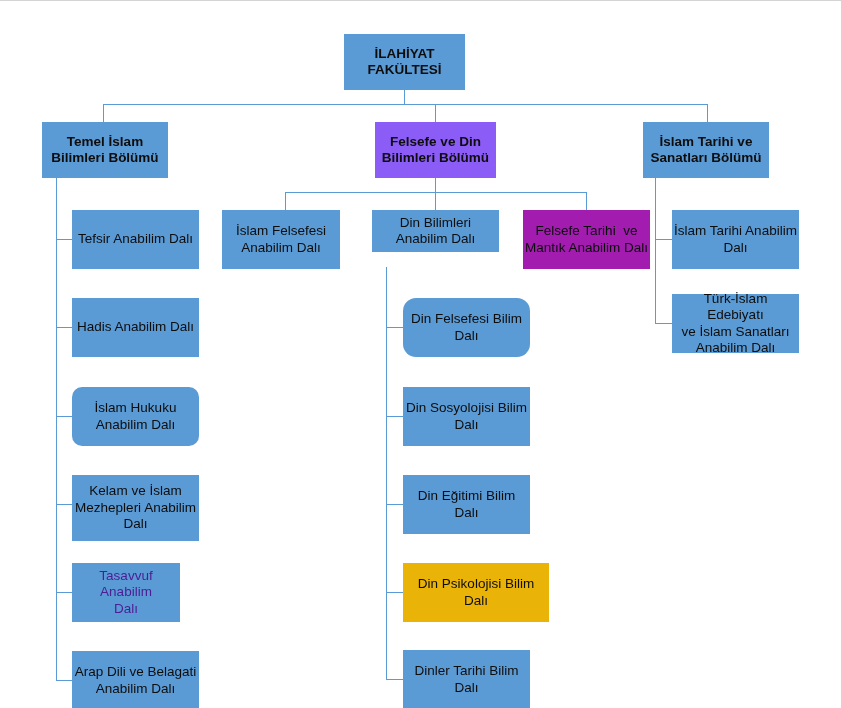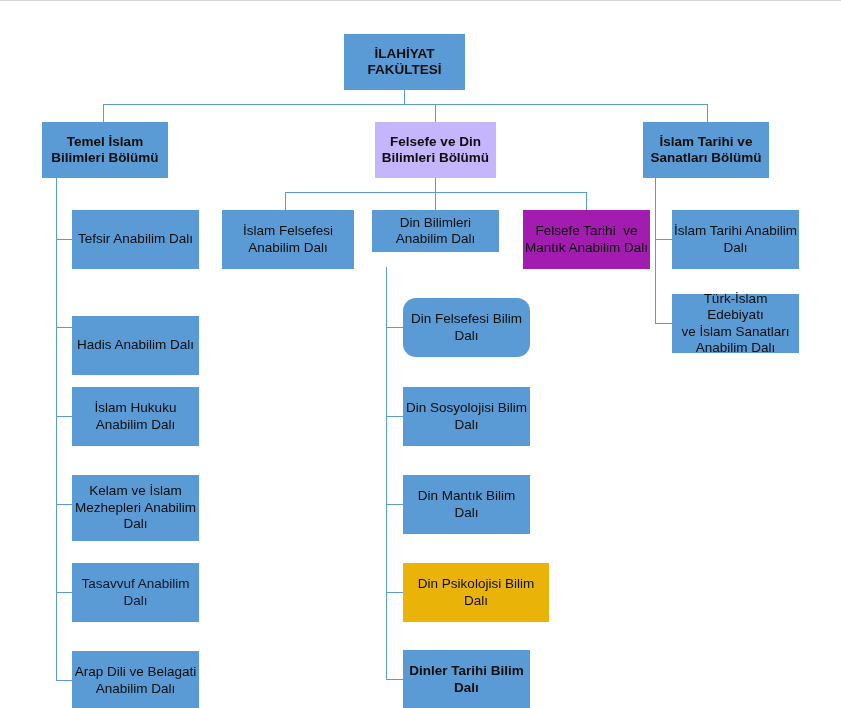--- a/index.html
+++ b/index.html
@@ -86,53 +86,53 @@
   <div class="conn v" style="left: 655px; top: 177px; height: 146px; background: rgb(91, 155, 213);"></div>
   <div class="conn h" style="left: 655px; top: 238px; width: 17px; background: rgb(91, 155, 213);"></div>
   <div class="conn h" style="left: 655px; top: 322px; width: 17px; background: rgb(91, 155, 213);"></div>
 
   <div class="node root" style="left: 344px; top: 33px; width: 121px; height: 56px; background: rgb(91, 155, 213); color: rgb(13, 13, 13);">İLAHİYAT
 FAKÜLTESİ</div>
 
   <div class="node dept" style="left: 42px; top: 121px; width: 126px; height: 56px; background: rgb(91, 155, 213); color: rgb(13, 13, 13);">Temel İslam
 Bilimleri Bölümü</div>
 
-  <div class="node dept" style="left: 375px; top: 121px; width: 121px; height: 56px; background: #c4b5fd; color: rgb(13, 13, 13);">Felsefe ve Din
+  <div class="node dept" style="left: 375px; top: 121px; width: 121px; height: 56px; background: #8b5cf6; color: rgb(13, 13, 13);">Felsefe ve Din
 Bilimleri Bölümü</div>
 
   <div class="node dept" style="left: 643px; top: 121px; width: 126px; height: 56px; background: rgb(91, 155, 213); color: rgb(13, 13, 13);">İslam Tarihi ve
 Sanatları Bölümü</div>
 
   <div class="node leaf" style="left: 72px; top: 209px; width: 127px; height: 59px; background: rgb(91, 155, 213); color: rgb(13, 13, 13);">Tefsir Anabilim Dalı</div>
-  <div class="node leaf" style="left: 72px; top: 315px; width: 127px; height: 59px; background: rgb(91, 155, 213); color: rgb(13, 13, 13);">Hadis Anabilim Dalı</div>
-  <div class="node leaf" style="left: 72px; top: 386px; width: 127px; height: 59px; background: rgb(91, 155, 213); color: rgb(13, 13, 13);">İslam Hukuku
+  <div class="node leaf" style="left: 72px; top: 297px; width: 127px; height: 59px; background: rgb(91, 155, 213); color: rgb(13, 13, 13);">Hadis Anabilim Dalı</div>
+  <div class="node leaf" style="left: 72px; top: 386px; width: 127px; height: 59px; background: rgb(91, 155, 213); color: rgb(13, 13, 13); border-radius: 10px;">İslam Hukuku
 Anabilim Dalı</div>
   <div class="node leaf" style="left: 72px; top: 474px; width: 127px; height: 66px; background: rgb(91, 155, 213); color: rgb(13, 13, 13);">Kelam ve İslam
 Mezhepleri Anabilim
 Dalı</div>
-  <div class="node leaf" style="left: 72px; top: 562px; width: 127px; height: 59px; background: rgb(91, 155, 213); color: #0f172a;">Tasavvuf Anabilim
+  <div class="node leaf" style="left: 72px; top: 562px; width: 108px; height: 59px; background: rgb(91, 155, 213); color: #4c1d95;">Tasavvuf Anabilim
 Dalı</div>
   <div class="node leaf" style="left: 72px; top: 650px; width: 127px; height: 59px; background: rgb(91, 155, 213); color: rgb(13, 13, 13);">Arap Dili ve Belagati
 Anabilim Dalı</div>
 
-  <div class="node leaf" style="left: 222px; top: 209px; width: 132px; height: 59px; background: rgb(91, 155, 213); color: rgb(13, 13, 13);">İslam Felsefesi
+  <div class="node leaf" style="left: 222px; top: 209px; width: 118px; height: 59px; background: rgb(91, 155, 213); color: rgb(13, 13, 13);">İslam Felsefesi
 Anabilim Dalı</div>
   <div class="node leaf" style="left: 372px; top: 209px; width: 127px; height: 42px; background: rgb(91, 155, 213); color: rgb(13, 13, 13);">Din Bilimleri
 Anabilim Dalı</div>
   <div class="node leaf nowrapover" style="left: 523px; top: 209px; width: 127px; height: 59px; background: #a21caf; color: rgb(13, 13, 13);">Felsefe Tarihi  ve
 Mantık Anabilim Dalı</div>
 
   <div class="node leaf" style="left: 403px; top: 297px; width: 127px; height: 59px; background: rgb(91, 155, 213); color: rgb(13, 13, 13); border-radius: 13px;">Din Felsefesi Bilim
 Dalı</div>
   <div class="node leaf" style="left: 403px; top: 386px; width: 127px; height: 59px; background: rgb(91, 155, 213); color: rgb(13, 13, 13);">Din Sosyolojisi Bilim
 Dalı</div>
-  <div class="node leaf" style="left: 403px; top: 474px; width: 127px; height: 59px; background: rgb(91, 155, 213); color: rgb(13, 13, 13);">Din Mantık Bilim Dalı</div>
+  <div class="node leaf" style="left: 403px; top: 474px; width: 127px; height: 59px; background: rgb(91, 155, 213); color: rgb(13, 13, 13);">Din Eğitimi Bilim Dalı</div>
   <div class="node leaf" style="left: 403px; top: 562px; width: 146px; height: 59px; background: #eab308; color: rgb(13, 13, 13);">Din Psikolojisi Bilim
 Dalı</div>
-  <div class="node leaf" style="left: 403px; top: 649px; width: 127px; height: 59px; background: rgb(91, 155, 213); color: rgb(13, 13, 13); font-weight: bold;">Dinler Tarihi Bilim
+  <div class="node leaf" style="left: 403px; top: 649px; width: 127px; height: 59px; background: rgb(91, 155, 213); color: rgb(13, 13, 13);">Dinler Tarihi Bilim
 Dalı</div>
 
   <div class="node leaf" style="left: 672px; top: 209px; width: 127px; height: 59px; background: rgb(91, 155, 213); color: rgb(13, 13, 13);">İslam Tarihi Anabilim
 Dalı</div>
   <div class="node leaf" style="left: 672px; top: 293px; width: 127px; height: 59px; background: rgb(91, 155, 213); color: rgb(13, 13, 13);">Türk-İslam Edebiyatı
 ve İslam Sanatları
 Anabilim Dalı</div>
 
 </div>
 

